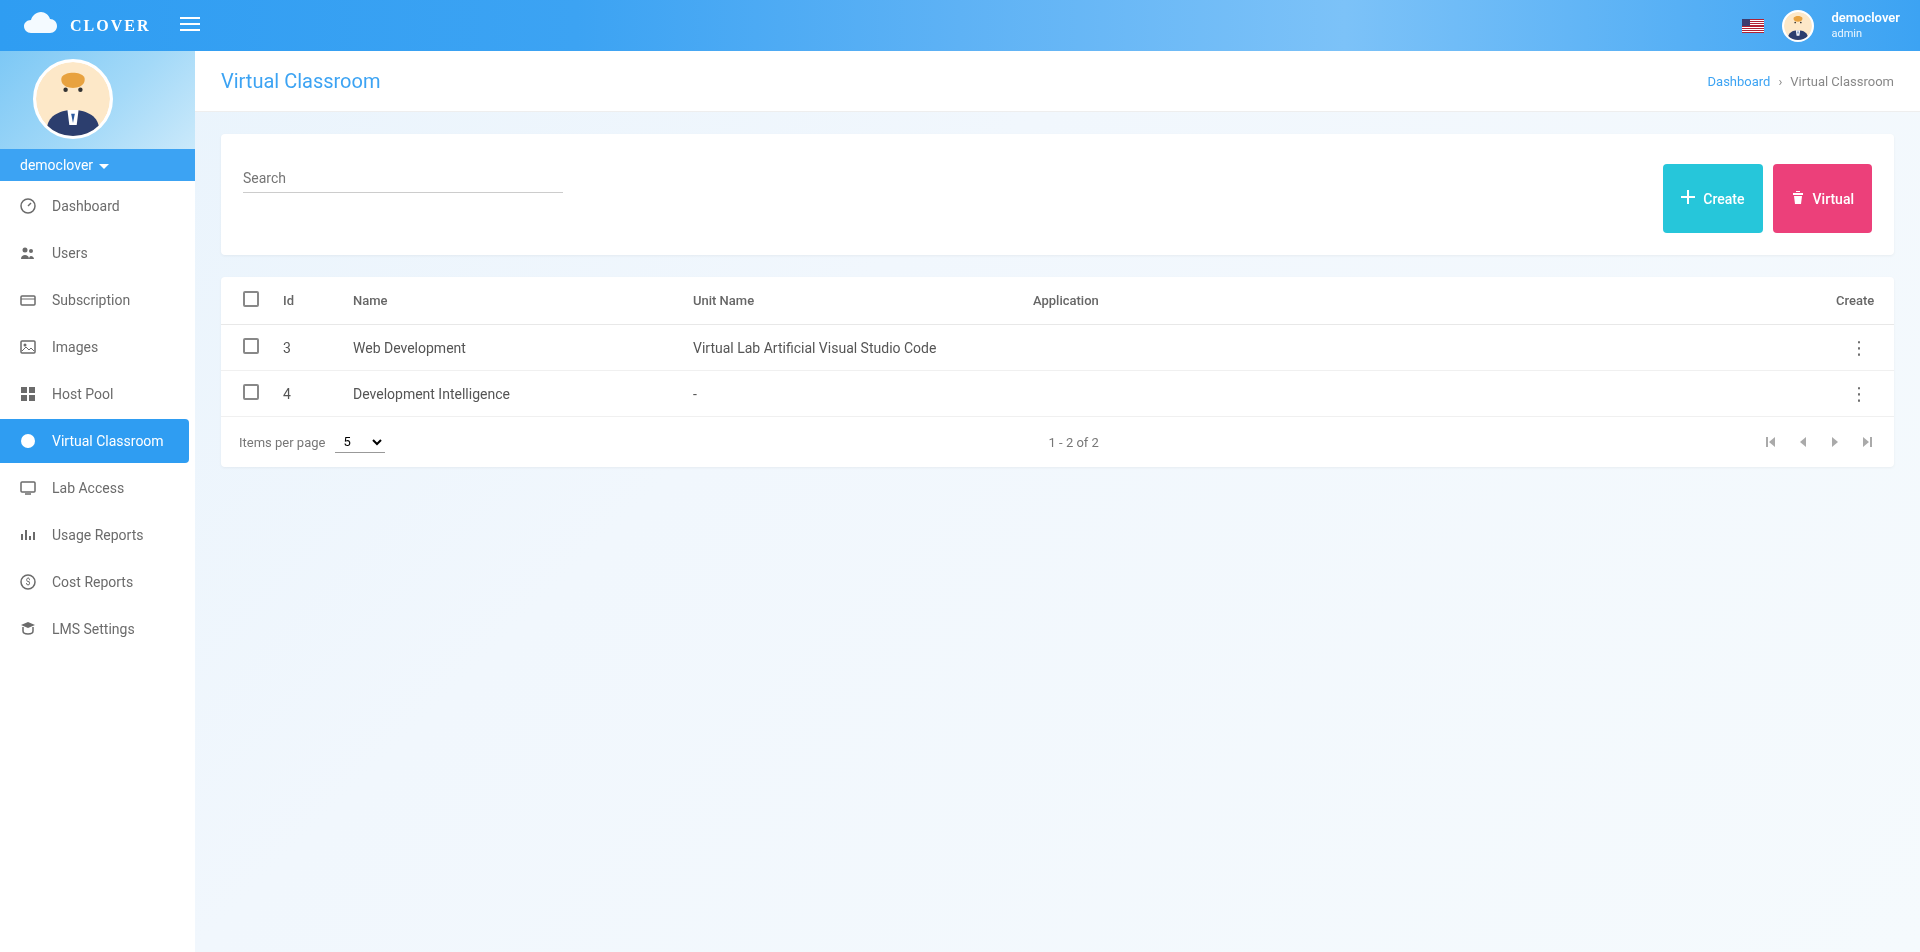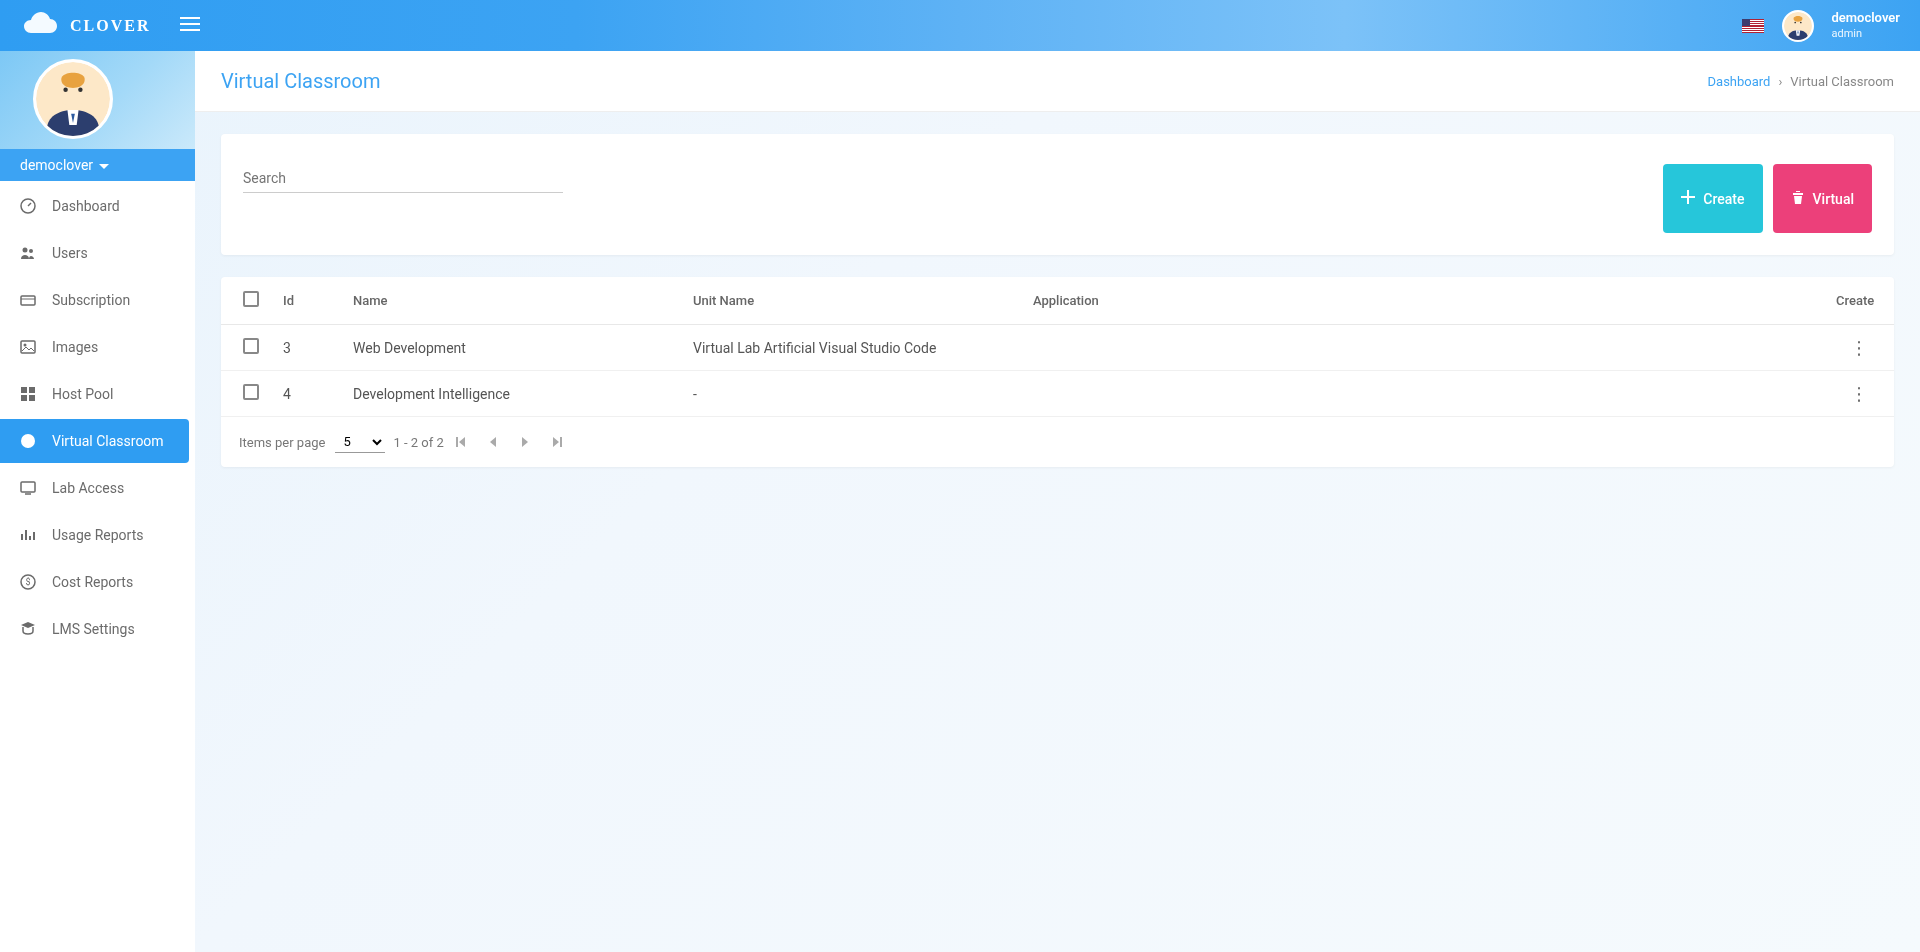--- a/index.html
+++ b/index.html
@@ -47,21 +47,21 @@
 
 .table{width:100%;border-collapse:collapse}
 .table th{text-align:left;padding:14px 12px;font-size:13px;font-weight:500;color:#666;border-bottom:1px solid #e8e8e8}
 .table td{padding:12px;font-size:14px;color:#555;border-bottom:1px solid #f0f0f0}
 .table th:first-child,.table td:first-child{width:50px;padding-left:22px}
 .checkbox{width:16px;height:16px;border:2px solid #888;border-radius:2px;cursor:pointer;display:inline-block}
 .action-cell{text-align:center;width:70px}
 .more-icon{cursor:pointer;color:#666;font-size:18px}
 
 
-.pagination{display:flex;align-items:center;justify-content:flex-start;padding:14px 18px;gap:8px;font-size:13px;color:#777}
+.pagination{display:flex;align-items:center;justify-content:space-between;padding:14px 18px;gap:8px;font-size:13px;color:#777}
 .page-size{display:flex;align-items:center;gap:10px}
 .page-size-select{border:none;border-bottom:1px solid #999;padding:2px 18px 2px 4px;font-size:13px;background:transparent;cursor:pointer}
 .page-controls{display:flex;gap:14px}
 .page-btn{cursor:pointer;color:#aaa;display:flex;align-items:center}
 
 
 .avatar-face{width:100%;height:100%;display:block}
 </style>
 </head>
 <body>

